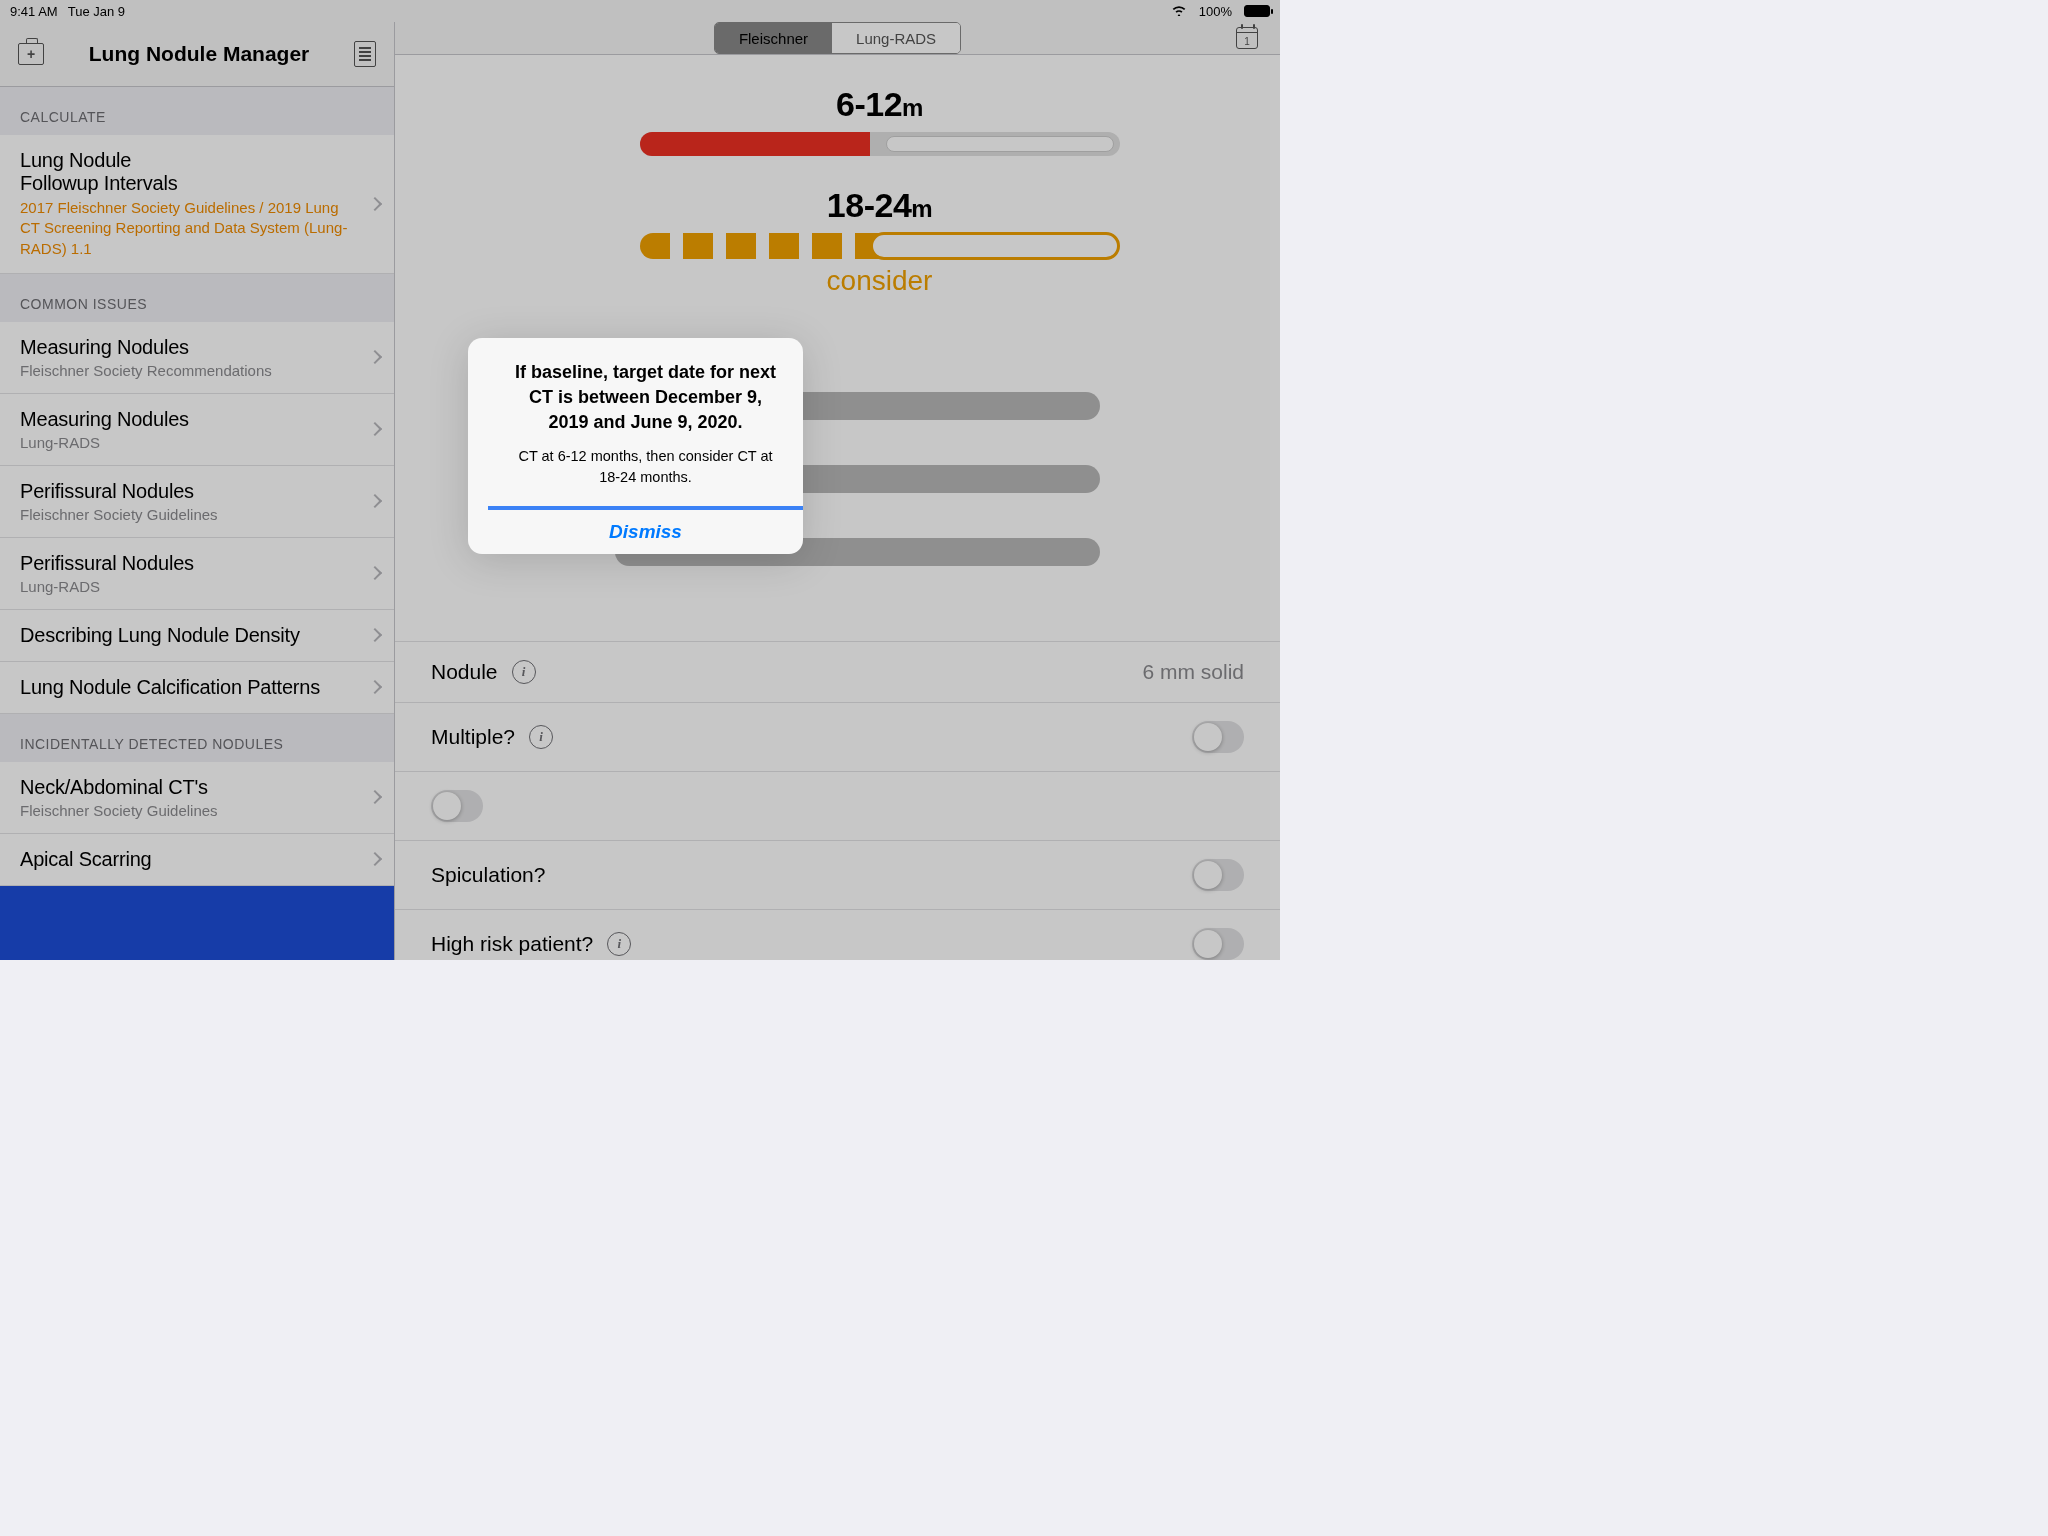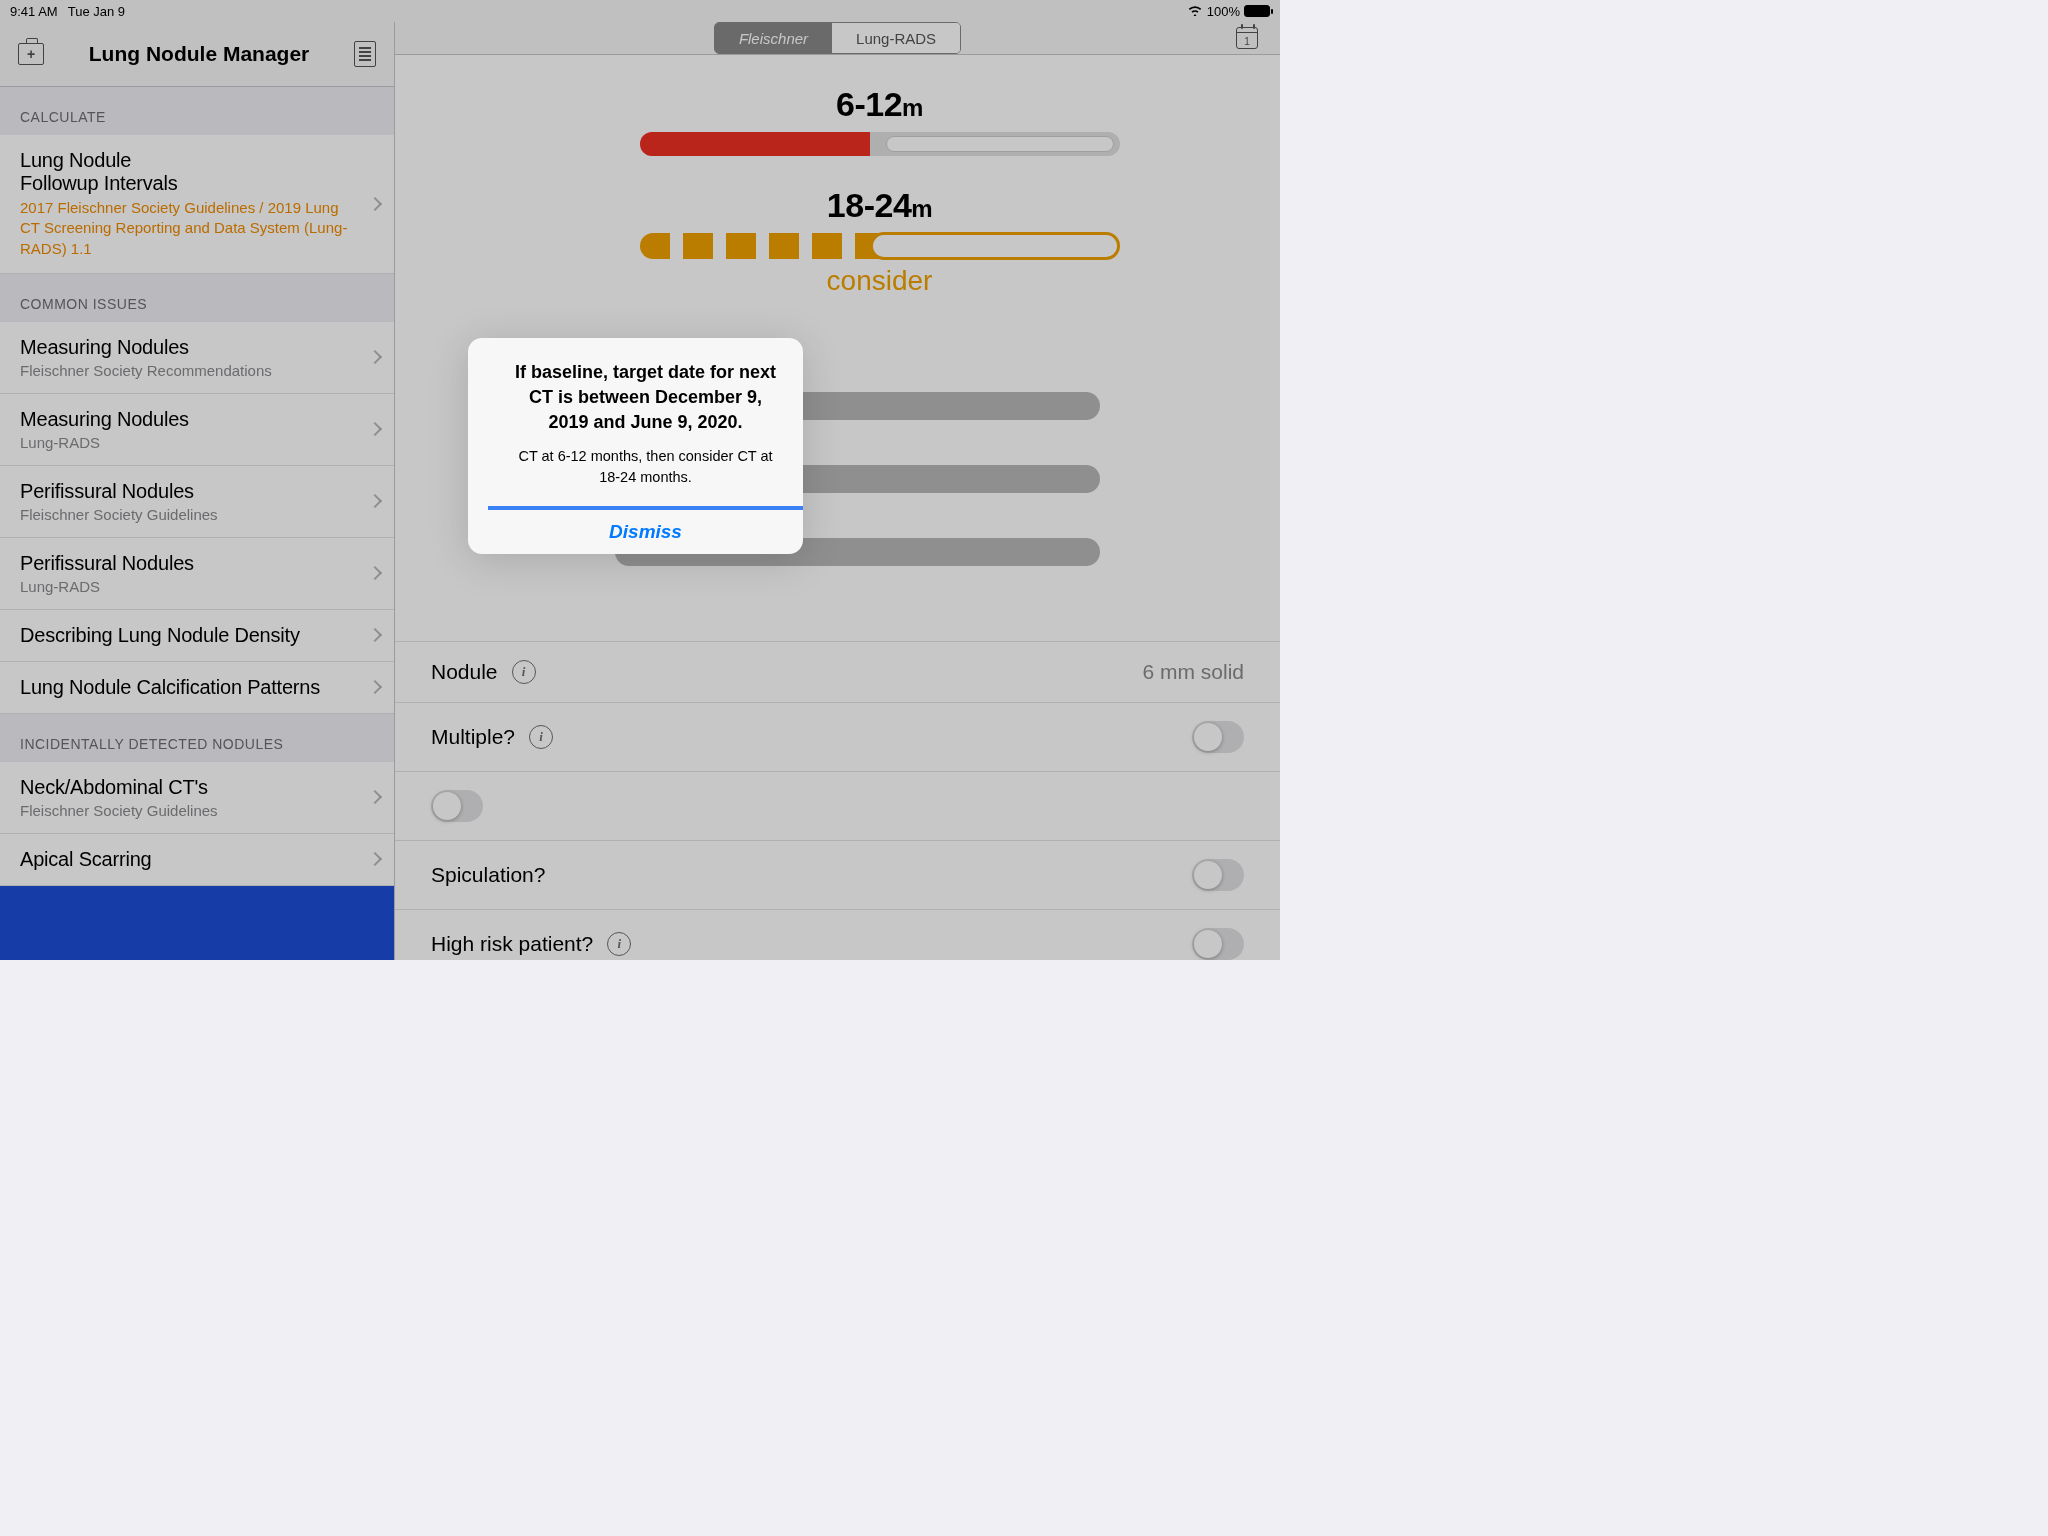--- a/index.html
+++ b/index.html
@@ -2,21 +2,21 @@
 <html><head>
   <meta charset="utf-8">
   <style>
     * { margin:0; padding:0; box-sizing:border-box; font-family:-apple-system, "Helvetica Neue", Helvetica, Arial, sans-serif; }
     body { width:1280px; height:960px; background:#efeff4; overflow:hidden; position:relative; }
     .dim-overlay { position:absolute; inset:0; background:rgba(0,0,0,0.22); z-index:50; pointer-events:none; }
 
     
     .statusbar { height:22px; width:100%; display:flex; align-items:center; font-size:13px; font-weight:500; color:#000; padding:0 10px; background:#f7f7f7; }
     .statusbar .left { display:flex; gap:10px; }
-    .statusbar .right { margin-left:auto; display:flex; align-items:center; gap:4px; }
+    .statusbar .right { margin-left:auto; display:flex; align-items:center; gap:12px; }
 
     
     .app { display:flex; height:938px; }
     .sidebar { width:395px; flex:none; background:#1d4ed8; border-right:1px solid #c7c7cc; display:flex; flex-direction:column; overflow:hidden; }
     .side-header { height:65px; display:flex; align-items:center; padding:0 18px; background:#f7f7f7; border-bottom:1px solid #c7c7cc; position:relative; }
     .side-title { font-size:21px; font-weight:700; flex:1; text-align:center; color:#000; }
     .doc-icon { width:22px; height:26px; border:1.5px solid #555; border-radius:2px; position:relative; }
     .doc-icon:after { content:""; position:absolute; left:4px; right:4px; top:5px; height:1.5px; background:#555; box-shadow:0 4px 0 #555, 0 8px 0 #555, 0 12px 0 #555; }
     .med-icon { width:26px; height:22px; border:1.5px solid #555; border-radius:2px; position:relative; }
     .med-icon:before { content:""; position:absolute; top:-6px; left:7px; width:10px; height:5px; border:1.5px solid #555; border-bottom:none; border-radius:2px 2px 0 0; }
@@ -27,21 +27,21 @@
     .cell { background:#fff; padding:14px 38px 14px 20px; border-bottom:1px solid #e2e2e4; position:relative; }
     .cell .title { font-size:20px; color:#000; letter-spacing:-.2px; }
     .cell .sub { font-size:15px; color:#8a8a8e; margin-top:3px; }
     .cell .sub-orange { color:#ef8b00; font-size:15px; margin-top:3px; line-height:1.35; }
     .chevron { position:absolute; right:14px; top:50%; transform:translateY(-50%); width:10px; height:10px; border-right:2px solid #b7b7bb; border-top:2px solid #b7b7bb; transform:translateY(-50%) rotate(45deg); }
 
     .main { flex:1; background:#fff; position:relative; display:flex; flex-direction:column; }
     .main-header { height:65px; background:#f7f7f7; border-bottom:1px solid #c7c7cc; display:flex; align-items:center; justify-content:center; position:relative; }
     .seg { display:flex; border:1px solid #888; border-radius:5px; overflow:hidden; height:32px; }
     .seg-btn { padding:0 24px; display:flex; align-items:center; font-size:15px; background:#fff; color:#555; }
-    .seg-btn.active { background:#888; color:#ffffff;font-style:italic; }
+    .seg-btn.active { background:#888; color:#000000; }
     .cal-icon { position:absolute; right:22px; width:22px; height:22px; border:1.5px solid #555; border-radius:3px; display:flex; align-items:flex-end; justify-content:center; font-size:10px; color:#555; padding-bottom:1px; }
     .cal-icon:before { content:""; position:absolute; top:-4px; left:4px; width:2px; height:5px; background:#555; box-shadow:12px 0 0 #555; border-radius:1px;}
     .cal-icon:after { content:""; position:absolute; top:4px; left:0; right:0; height:1px; background:#555; }
 
     .chart-area { padding:30px 116px 30px 200px; }
     .bar-row { margin-bottom:20px; }
     .bar-label { text-align:center; font-size:34px; font-weight:700; color:#000; margin-bottom:8px; letter-spacing:-.5px; }
     .bar-label .m { font-size:24px; }
     .track { position:relative; height:24px; border-radius:20px; width:480px; margin:0 auto; }
     .track-red { background:#e1e1e1; overflow:hidden; }

